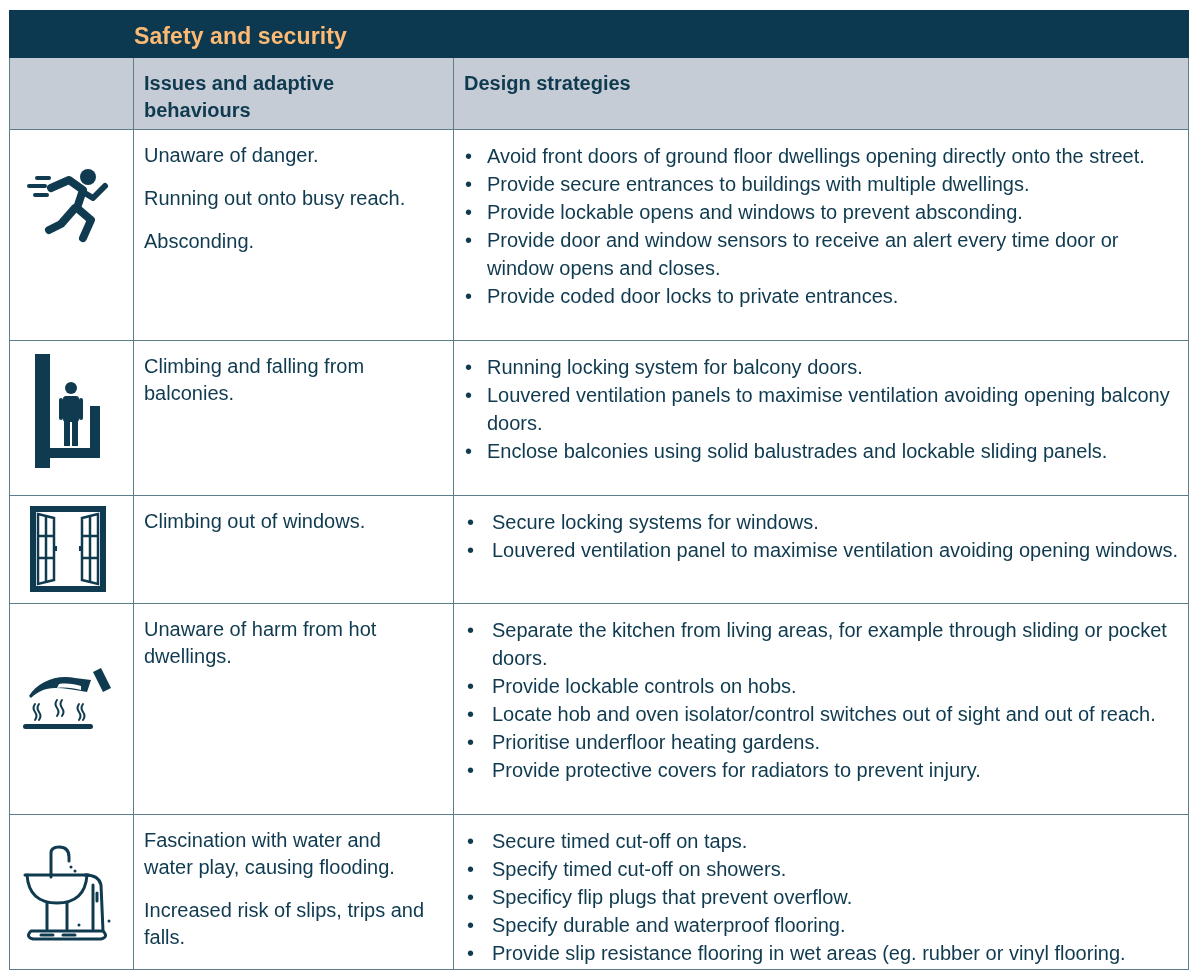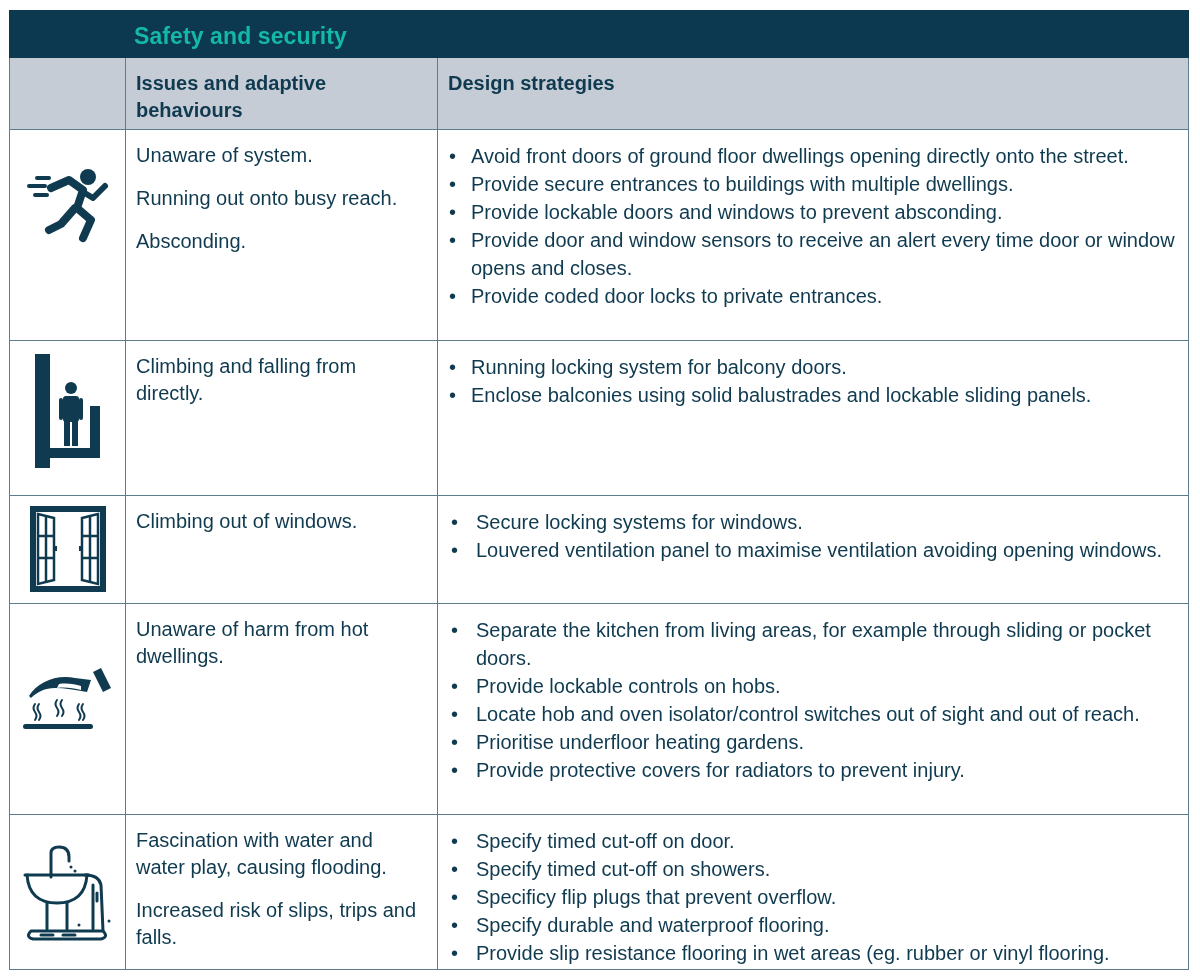--- a/index.html
+++ b/index.html
@@ -1,23 +1,23 @@
 <!DOCTYPE html>
 <html><head>
 <meta charset="utf-8">
 <style>
   html, body { margin: 0; padding: 0; background: #ffffff; }
   body { width: 1200px; height: 980px; position: relative; overflow: hidden;
          font-family: "Liberation Sans", "DejaVu Sans", sans-serif; color: #0f3a4f; }
   .tbl { position: absolute; left: 9px; top: 10px; width: 1180px; }
   .title-bar { height: 48px; background: #0c394f; position: relative; }
-  .title-bar .title { position: absolute; left: 125px; top: 13px; color: #14b8a6;
+  .title-bar .title { position: absolute; left: 125px; top: 13px; color: #fdba74;
          font-weight: bold; font-size: 23px; letter-spacing: 0.1px; }
   .row { display: flex; border-left: 1.5px solid #5d7d8d; border-right: 1.5px solid #5d7d8d;
-         border-bottom: 1.5px solid #5d7d8d; box-sizing: border-box; }
+         border-bottom: 1.5px solid #5d7d8d; box-sizing: border-box; gap: 8px; }
   .hdr { background: #c6ccd6; height: 72px; }
   .c1 { width: 115px; flex: none; box-sizing: border-box; display: flex; align-items: flex-start; justify-content: center; }
   .c2 { width: 312px; flex: none; box-sizing: border-box; border-left: 1.5px solid #5d7d8d; padding: 12px 10px 0 10px; }
   .c3 { flex: 1; box-sizing: border-box; border-left: 1.5px solid #5d7d8d; padding: 12px 8px 0 10px; }
   .hdr .c2, .hdr .c3 { font-weight: bold; font-size: 20px; line-height: 27px; }
   .issue { font-size: 20px; line-height: 27px; margin: 0 0 16px 0; }
   ul { margin: 0; padding: 0; list-style: none; }
   li { font-size: 20px; line-height: 28px; position: relative; padding-left: 23px; }
   li::before { content: "\2022"; position: absolute; left: 1px; top: 0; font-size: 20px; }
   .shift li { padding-left: 28px; } .shift li::before { left: 3px; }
@@ -45,29 +45,29 @@
           <line x1="4" y1="18" x2="20" y2="18" stroke-width="4"></line>
           <line x1="10" y1="27" x2="22" y2="27" stroke-width="4"></line>
           <circle cx="63" cy="9" r="8" stroke="none"></circle>
           <path d="M26 20 L44 12 L58 22 L52 40 L66 52 L58 70" fill="none" stroke-width="8" stroke-linejoin="round"></path>
           <path d="M50 40 L36 56 L24 62" fill="none" stroke-width="8" stroke-linejoin="round"></path>
           <path d="M58 24 L68 30 L80 18" fill="none" stroke-width="6" stroke-linejoin="round"></path>
         </g>
       </svg>
     </div>
     <div class="c2">
-      <p class="issue">Unaware of system.</p>
+      <p class="issue">Unaware of danger.</p>
       <p class="issue">Running out onto busy reach.</p>
       <p class="issue">Absconding.</p>
     </div>
     <div class="c3">
       <ul>
         <li>Avoid front doors of ground floor dwellings opening directly onto the street.</li>
         <li>Provide secure entrances to buildings with multiple dwellings.</li>
-        <li>Provide lockable doors and windows to prevent absconding.</li>
+        <li>Provide lockable opens and windows to prevent absconding.</li>
         <li>Provide door and window sensors to receive an alert every time door or window opens and closes.</li>
         <li>Provide coded door locks to private entrances.</li>
       </ul>
     </div>
   </div>
 
   <div class="row" style="height:155px">
     <div class="c1">
       <svg class="icon" style="margin-top:13px" width="70" height="116" viewBox="0 0 70 116">
         <g fill="#0f3a4f">
@@ -77,25 +77,26 @@
           <circle cx="38" cy="34" r="6"></circle>
           <rect x="30" y="42" width="16" height="26" rx="3"></rect>
           <rect x="26" y="44" width="4" height="22" rx="2"></rect>
           <rect x="46" y="44" width="4" height="22" rx="2"></rect>
           <rect x="31" y="66" width="6" height="26"></rect>
           <rect x="39" y="66" width="6" height="26"></rect>
         </g>
       </svg>
     </div>
     <div class="c2">
-      <p class="issue">Climbing and falling from directly.</p>
+      <p class="issue">Climbing and falling from balconies.</p>
     </div>
     <div class="c3">
       <ul>
         <li>Running locking system for balcony doors.</li>
+        <li>Louvered ventilation panels to maximise ventilation avoiding opening balcony doors.</li>
         <li>Enclose balconies using solid balustrades and lockable sliding panels.</li>
       </ul>
     </div>
   </div>
 
   <div class="row" style="height:108px">
     <div class="c1">
       <svg class="icon" style="margin-top:10px" width="76" height="86" viewBox="0 0 76 86">
         <rect x="0" y="0" width="76" height="86" fill="#0f3a4f"></rect>
         <rect x="6" y="6" width="64" height="74" fill="#ffffff"></rect>
@@ -178,21 +179,21 @@
         <circle cx="86" cy="76" r="1.5" fill="#0f3a4f"></circle>
         <circle cx="56" cy="80" r="1.5" fill="#0f3a4f"></circle>
       </svg>
     </div>
     <div class="c2">
       <p class="issue">Fascination with water and water play, causing flooding.</p>
       <p class="issue">Increased risk of slips, trips and falls.</p>
     </div>
     <div class="c3 shift">
       <ul>
-        <li>Specify timed cut-off on door.</li>
+        <li>Secure timed cut-off on taps.</li>
         <li>Specify timed cut-off on showers.</li>
         <li>Specificy flip plugs that prevent overflow.</li>
         <li>Specify durable and waterproof flooring.</li>
         <li>Provide slip resistance flooring in wet areas (eg. rubber or vinyl flooring.</li>
       </ul>
     </div>
   </div>
 </div>
 
 </body></html>

